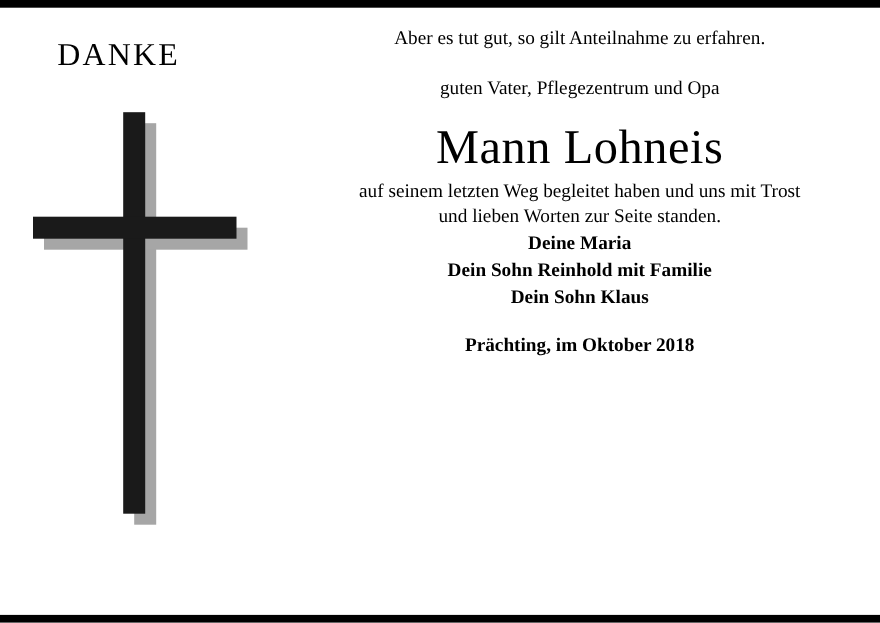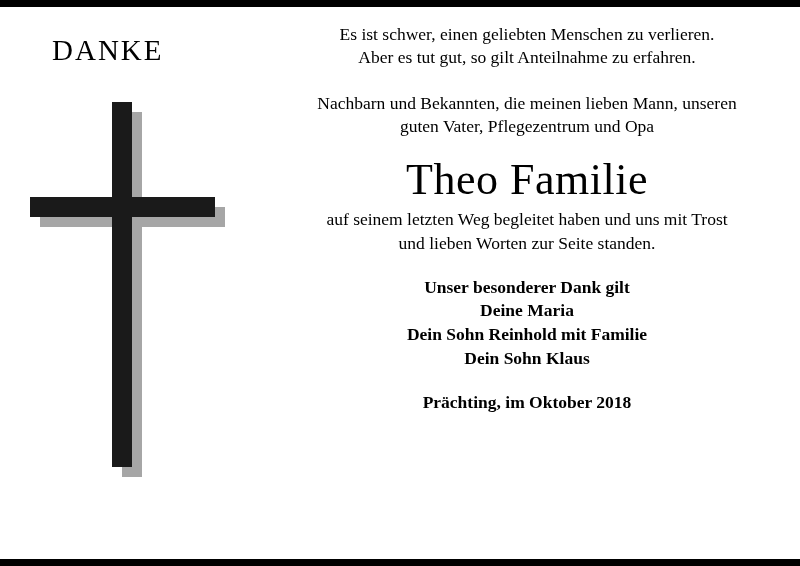--- a/index.html
+++ b/index.html
@@ -119,37 +119,34 @@
       <div class="bar-shadow" id="cross-v-shadow"></div>
       <div class="bar-shadow" id="cross-h-shadow"></div>
       <div class="bar-main" id="cross-v-main"></div>
       <div class="bar-main" id="cross-h-main"></div>
     </div>
   </div>
 
   <div id="text-col">
 
     <div class="para p-intro">
-      <span class="line">Es ist schwer, einen geliebten Menschen zu verlieren.</span>
       <span class="line">Aber es tut gut, so gilt Anteilnahme zu erfahren.</span>
     </div>
 
     <div class="para p-thanks">
-      <span class="line">Nachbarn und Bekannten, die meinen lieben Mann, unseren</span>
       <span class="line">guten Vater, Pflegezentrum und Opa</span>
     </div>
 
-    <div id="name">Theo Familie</div>
+    <div id="name">Mann Lohneis</div>
 
     <div class="para p-after">
       <span class="line">auf seinem letzten Weg begleitet haben und uns mit Trost</span>
       <span class="line">und lieben Worten zur Seite standen.</span>
     </div>
 
-    <div class="p-special-head">Unser besonderer Dank gilt</div>
 
 
     <div class="p-signature">
       <span class="line">Deine Maria</span>
       <span class="line">Dein Sohn Reinhold mit Familie</span>
       <span class="line">Dein Sohn Klaus</span>
     </div>
 
     <div class="p-place">Prächting, im Oktober 2018</div>
 

